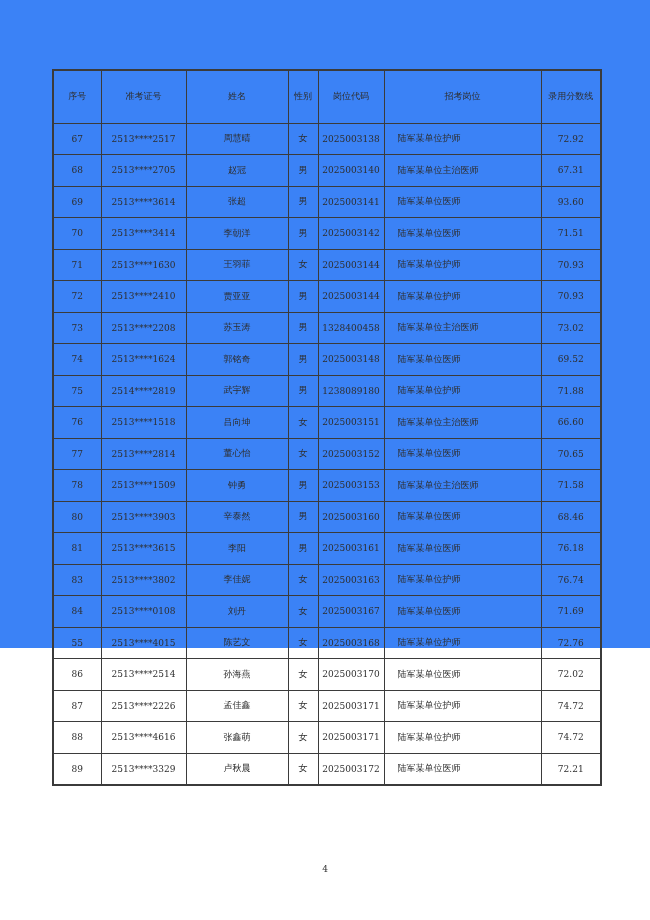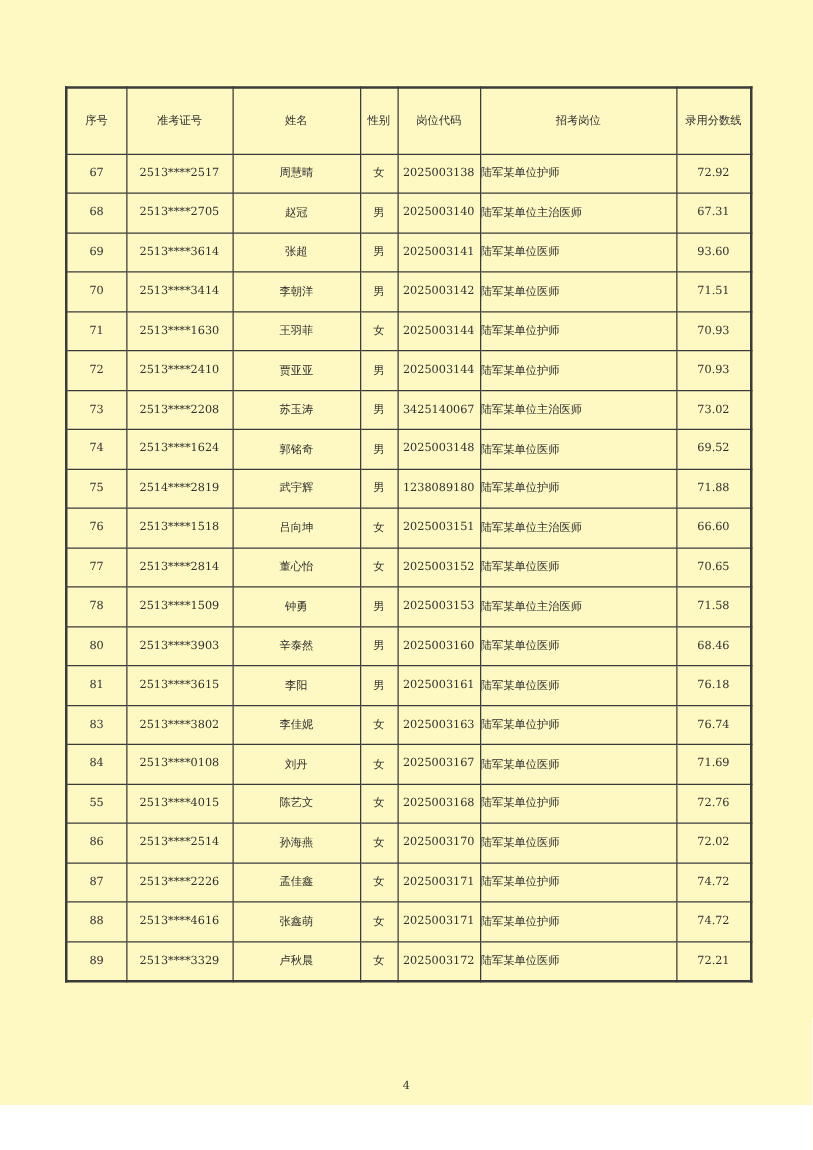--- a/index.html
+++ b/index.html
@@ -5,22 +5,22 @@
   * { margin: 0; padding: 0; box-sizing: border-box; }
   html, body { background: #ffffff; }
   body {
     width: 650px; height: 920px;
     font-family: "DejaVu Serif", "Liberation Serif", serif;
     position: relative;
     color: #2e2e2e;
   }
   .page {
     position: absolute; left: 0; top: 0;
-    width: 650px; height: 884px;
-    background: #fef9c3;
+    width: 650px; height: 648px;
+    background: #3b82f6;
   }
   table.score-table {
     position: absolute;
     left: 52px; top: 69px;
     width: 548px;
     border-collapse: collapse;
     table-layout: fixed;
     font-size: 9px;
     color: #2e2e2e;
     border: 2px solid #3b3b3b;
@@ -34,21 +34,21 @@
     overflow: hidden;
     white-space: nowrap;
     padding: 0;
   }
   table.score-table thead tr { height: 53px; }
   table.score-table tbody tr { height: 31.5px; }
   table.score-table td.cell-position,
   table.score-table th.col-position-h {  }
   table.score-table td.cell-position {
     text-align: left;
-    padding-left: 0;
+    padding-left: 13px;
   }
   .page-number {
     position: absolute;
     left: 0; top: 864px;
     width: 650px;
     text-align: center;
     font-size: 9px;
     color: #2e2e2e;
   }
 </style>
@@ -131,21 +131,21 @@
       <td>男</td>
       <td>2025003144</td>
       <td class="cell-position">陆军某单位护师</td>
       <td>70.93</td>
     </tr>
         <tr>
       <td>73</td>
       <td>2513****2208</td>
       <td>苏玉涛</td>
       <td>男</td>
-      <td>3425140067</td>
+      <td>1328400458</td>
       <td class="cell-position">陆军某单位主治医师</td>
       <td>73.02</td>
     </tr>
         <tr>
       <td>74</td>
       <td>2513****1624</td>
       <td>郭铭奇</td>
       <td>男</td>
       <td>2025003148</td>
       <td class="cell-position">陆军某单位医师</td>

